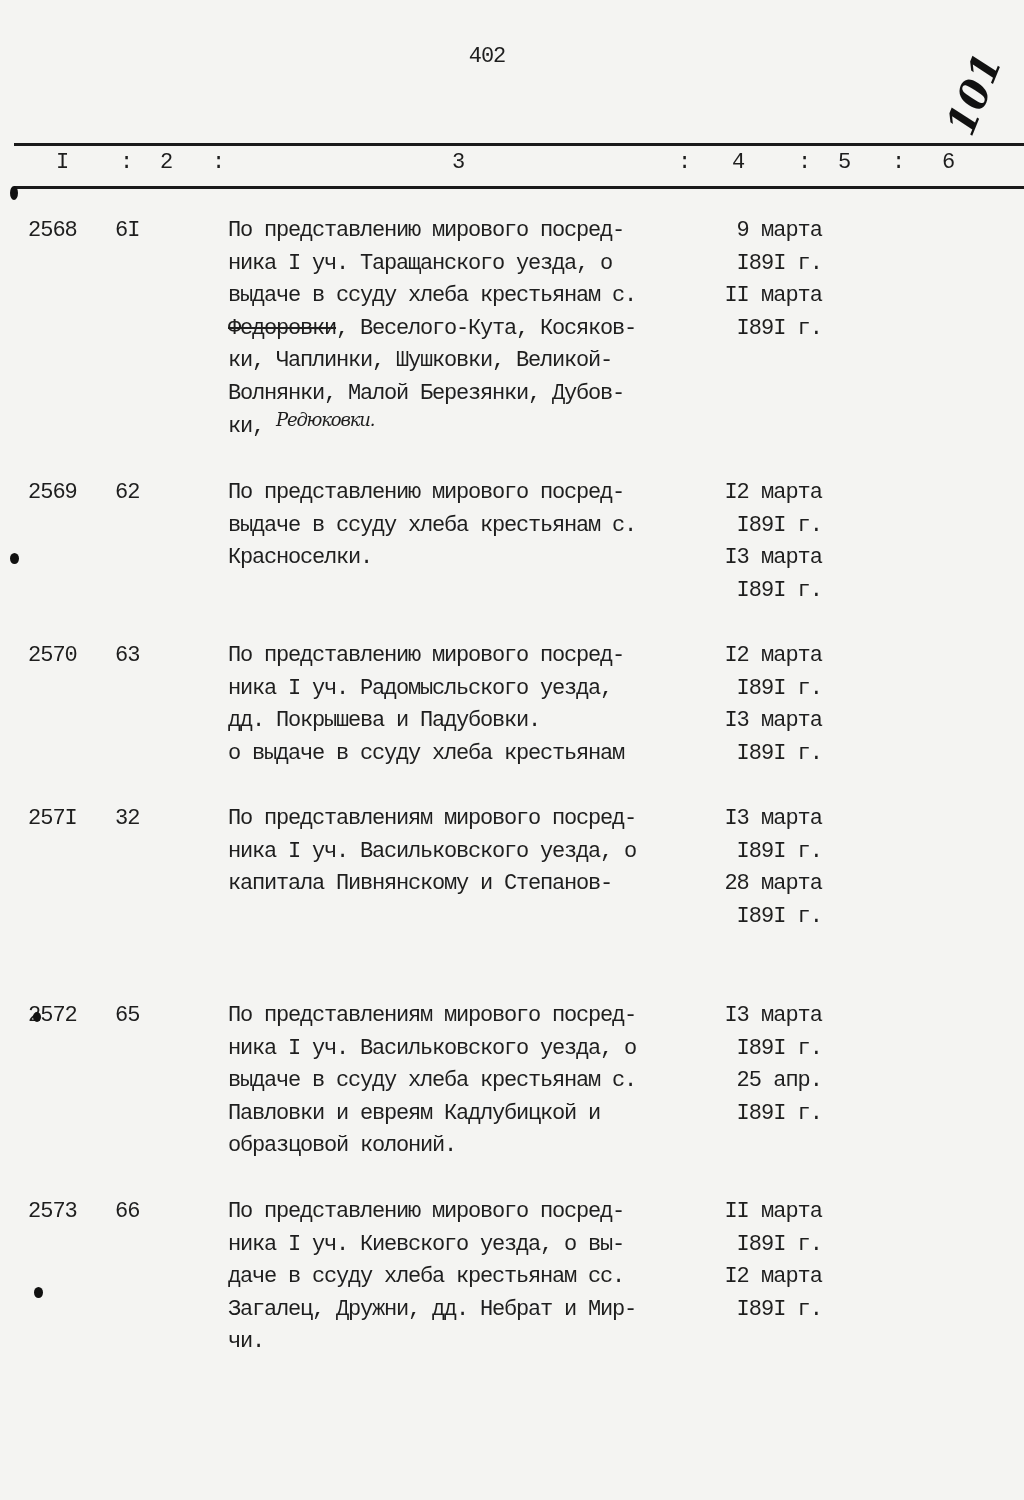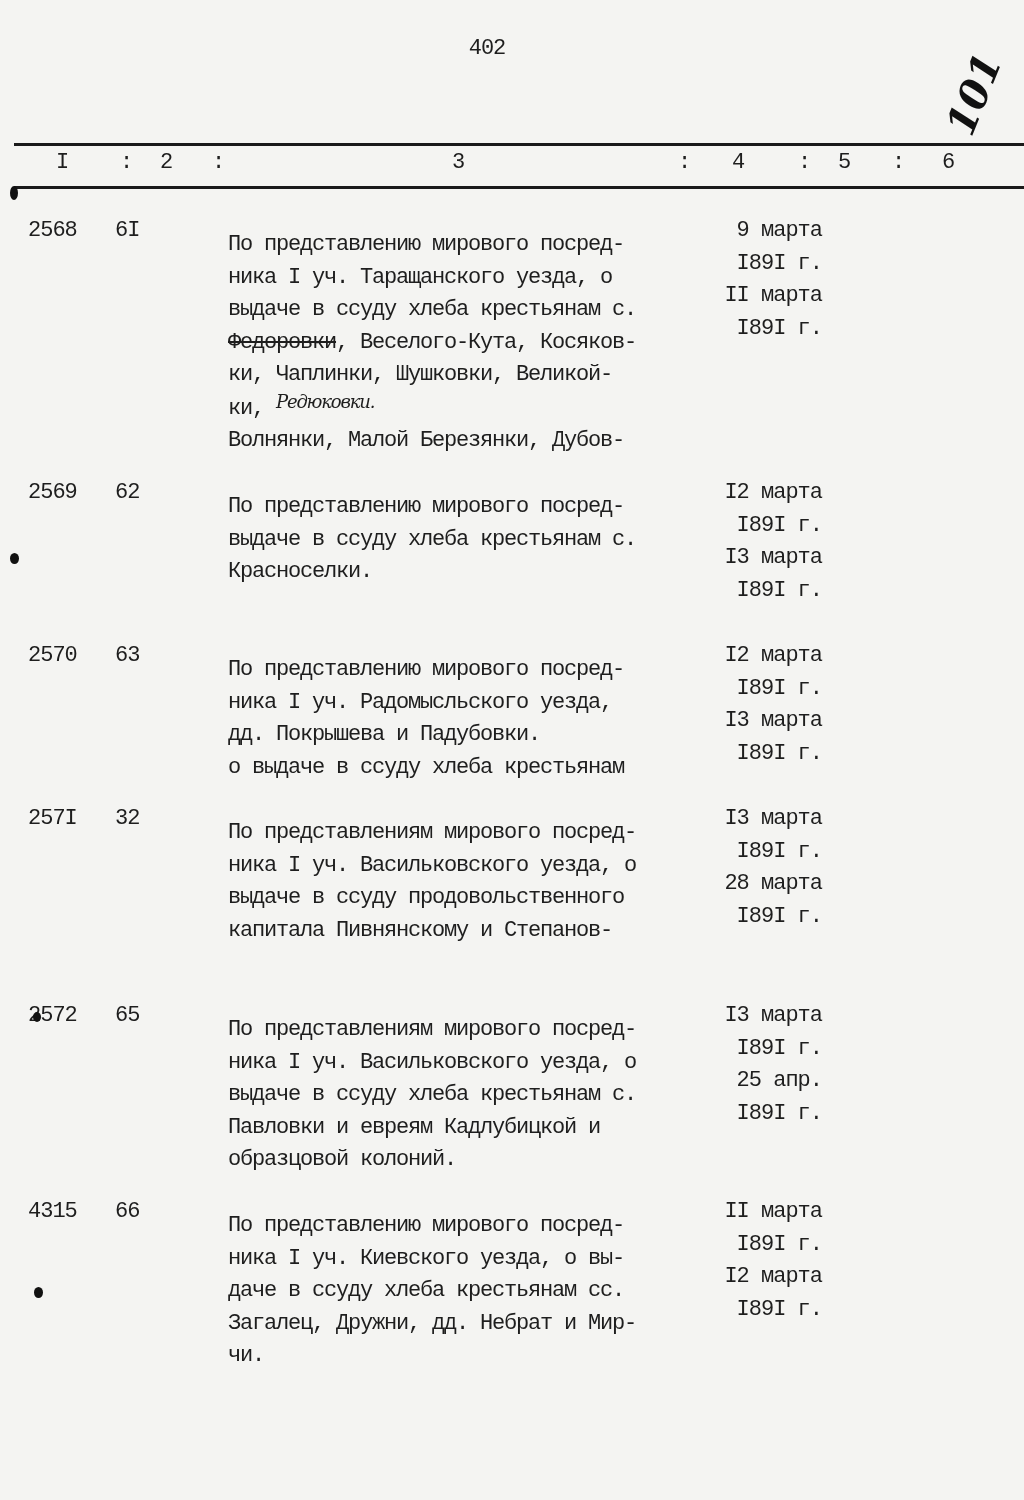--- a/index.html
+++ b/index.html
@@ -4,38 +4,38 @@
 <style>
   html, body { margin: 0; padding: 0; }
   body {
     width: 1024px; height: 1500px; overflow: hidden;
     background: #f4f4f2;
     font-family: "Liberation Mono", "DejaVu Sans Mono", monospace;
     color: #1e1e1e;
     position: relative;
   }
   .page-number {
-    position: absolute; left: 0; width: 974px; top: 36px;
+    position: absolute; left: 0; width: 974px; top: 44px;
     text-align: center; font-size: 22px; letter-spacing: -1px;
   }
   .archive-stamp {
     position: absolute; left: 936px; top: 48px;
     font-family: "DejaVu Serif", serif; font-style: italic; font-weight: bold;
     font-size: 40px; transform: rotate(-68deg); transform-origin: left top;
     color: #111; top: 124px;
   }
   .rule { position: absolute; left: 14px; right: 0; height: 3px; background: #1a1a1a; }
   .rule.top { top: 143px; }
   .rule.bottom { top: 186px; }
   .header-row { position: absolute; top: 150px; left: 0; width: 1024px; height: 30px; font-size: 22px; }
   .header-row span { position: absolute; }
   .entry { position: absolute; left: 0; width: 1024px; font-size: 22px; line-height: 32.5px; }
   .entry .num { position: absolute; left: 28px; letter-spacing: -1px; }
   .entry .sub { position: absolute; left: 115px; letter-spacing: -1px; }
-  .entry .desc { position: absolute; left: 228px; width: 460px; letter-spacing: -1.2px; margin-top: 14px; }
+  .entry .desc { position: absolute; left: 228px; width: 460px; letter-spacing: -1.2px; }
   .entry .dates { position: absolute; left: 692px; width: 130px; letter-spacing: -1px; text-align: right; }
   .desc-line, .date-line { display: block; white-space: nowrap; }
   .struck { text-decoration: line-through; }
   .handwritten {
     font-family: "DejaVu Serif", serif; font-style: italic; font-size: 18px;
     position: relative; top: -6px;
   }
   .speck { position: absolute; width: 9px; height: 11px; border-radius: 50%; background: #111; }
 </style>
 </head>
@@ -63,22 +63,22 @@
 
 <div class="entry" style="top:215px">
   <span class="num">2568</span>
   <span class="sub">6I</span>
   <div class="desc">
     <span class="desc-line">По представлению мирового посред-</span>
     <span class="desc-line">ника I уч. Таращанского уезда, о</span>
     <span class="desc-line">выдаче в ссуду хлеба крестьянам с.</span>
     <span class="desc-line"><span class="struck">Федоровки</span><span>, Веселого-Кута, Косяков-</span></span>
     <span class="desc-line">ки, Чаплинки, Шушковки, Великой-</span>
+    <span class="desc-line">Волнянки, Малой Березянки, Дубов-</span>
     <span class="desc-line"><span>ки,</span> <span class="handwritten">Редюковки.</span></span>
-    <span class="desc-line">Волнянки, Малой Березянки, Дубов-</span>
   </div>
   <div class="dates">
     <span class="date-line">9 марта</span>
     <span class="date-line">I89I г.</span>
     <span class="date-line">II марта</span>
     <span class="date-line">I89I г.</span>
   </div>
 </div>
 
 <div class="entry" style="top:477px">
@@ -114,21 +114,20 @@
     <span class="date-line">I89I г.</span>
   </div>
 </div>
 
 <div class="entry" style="top:803px">
   <span class="num">257I</span>
   <span class="sub">32</span>
   <div class="desc">
     <span class="desc-line">По представлениям мирового посред-</span>
     <span class="desc-line">ника I уч. Васильковского уезда, о</span>
-    <span class="desc-line">выдаче в ссуду продовольственного</span>
     <span class="desc-line">капитала Пивнянскому и Степанов-</span>
   </div>
   <div class="dates">
     <span class="date-line">I3 марта</span>
     <span class="date-line">I89I г.</span>
     <span class="date-line">28 марта</span>
     <span class="date-line">I89I г.</span>
   </div>
 </div>
 
@@ -145,21 +144,21 @@
   <div class="dates">
     <span class="date-line">I3 марта</span>
     <span class="date-line">I89I г.</span>
     <span class="date-line">25 апр.</span>
     <span class="date-line">I89I г.</span>
   </div>
 </div>
 <div class="speck" style="left:33px;top:1012px;width:8px;height:10px"></div>
 
 <div class="entry" style="top:1196px">
-  <span class="num">4315</span>
+  <span class="num">2573</span>
   <span class="sub">66</span>
   <div class="desc">
     <span class="desc-line">По представлению мирового посред-</span>
     <span class="desc-line">ника I уч. Киевского уезда, о вы-</span>
     <span class="desc-line">даче в ссуду хлеба крестьянам сс.</span>
     <span class="desc-line">Загалец, Дружни, дд. Небрат и Мир-</span>
     <span class="desc-line">чи.</span>
   </div>
   <div class="dates">
     <span class="date-line">II марта</span>

